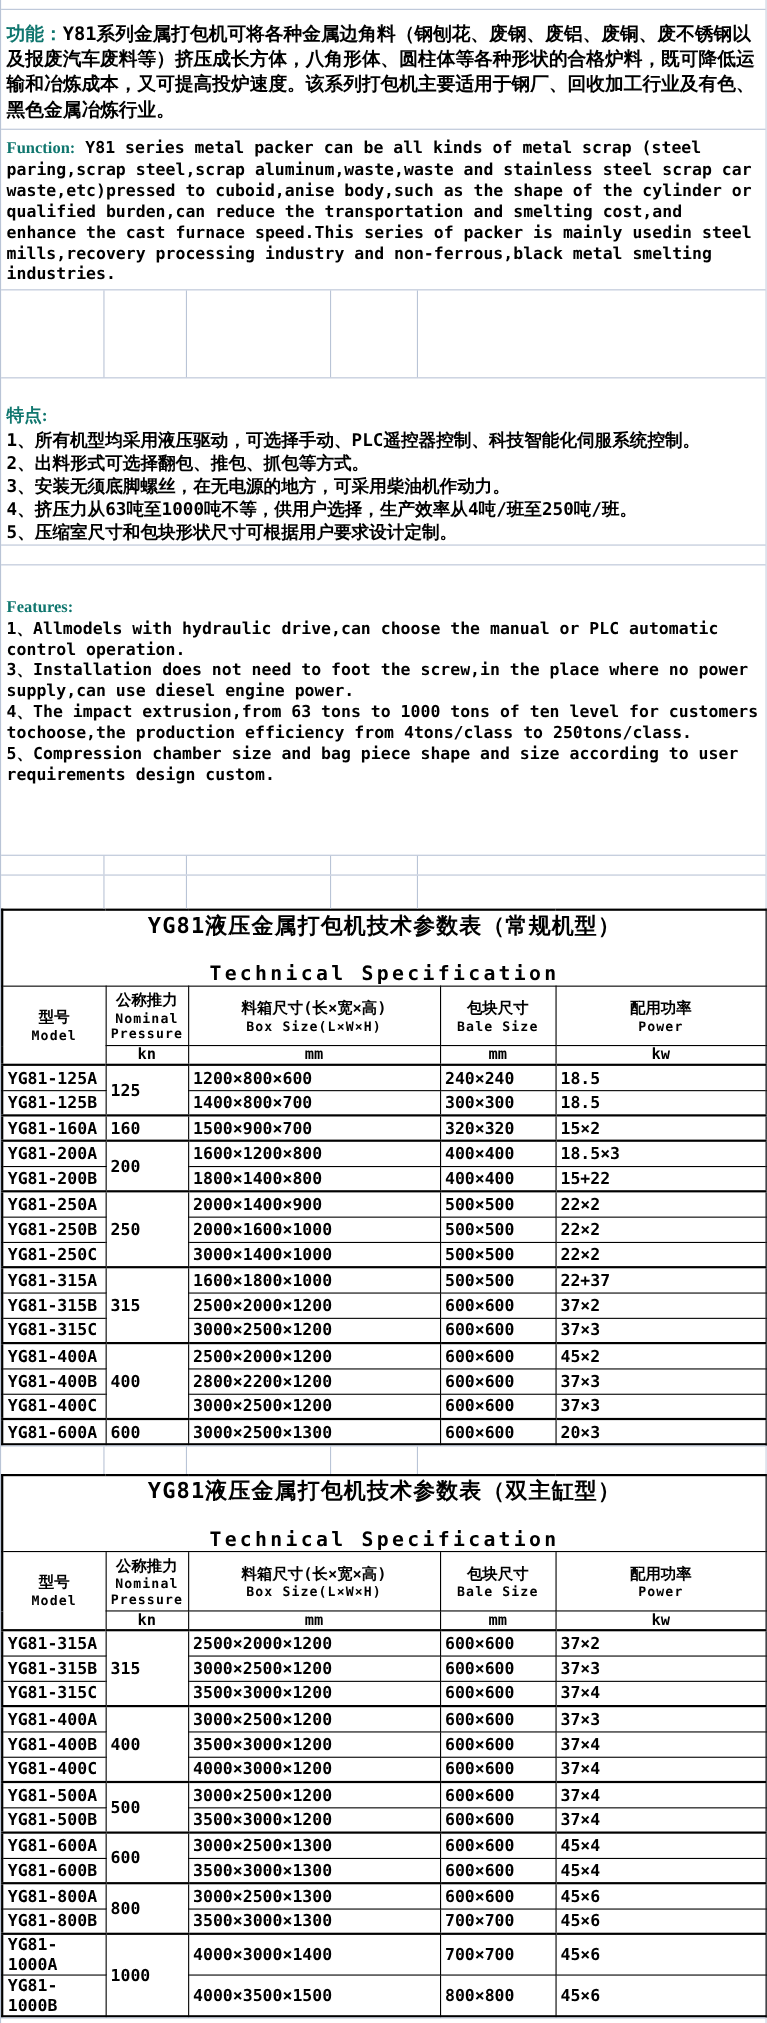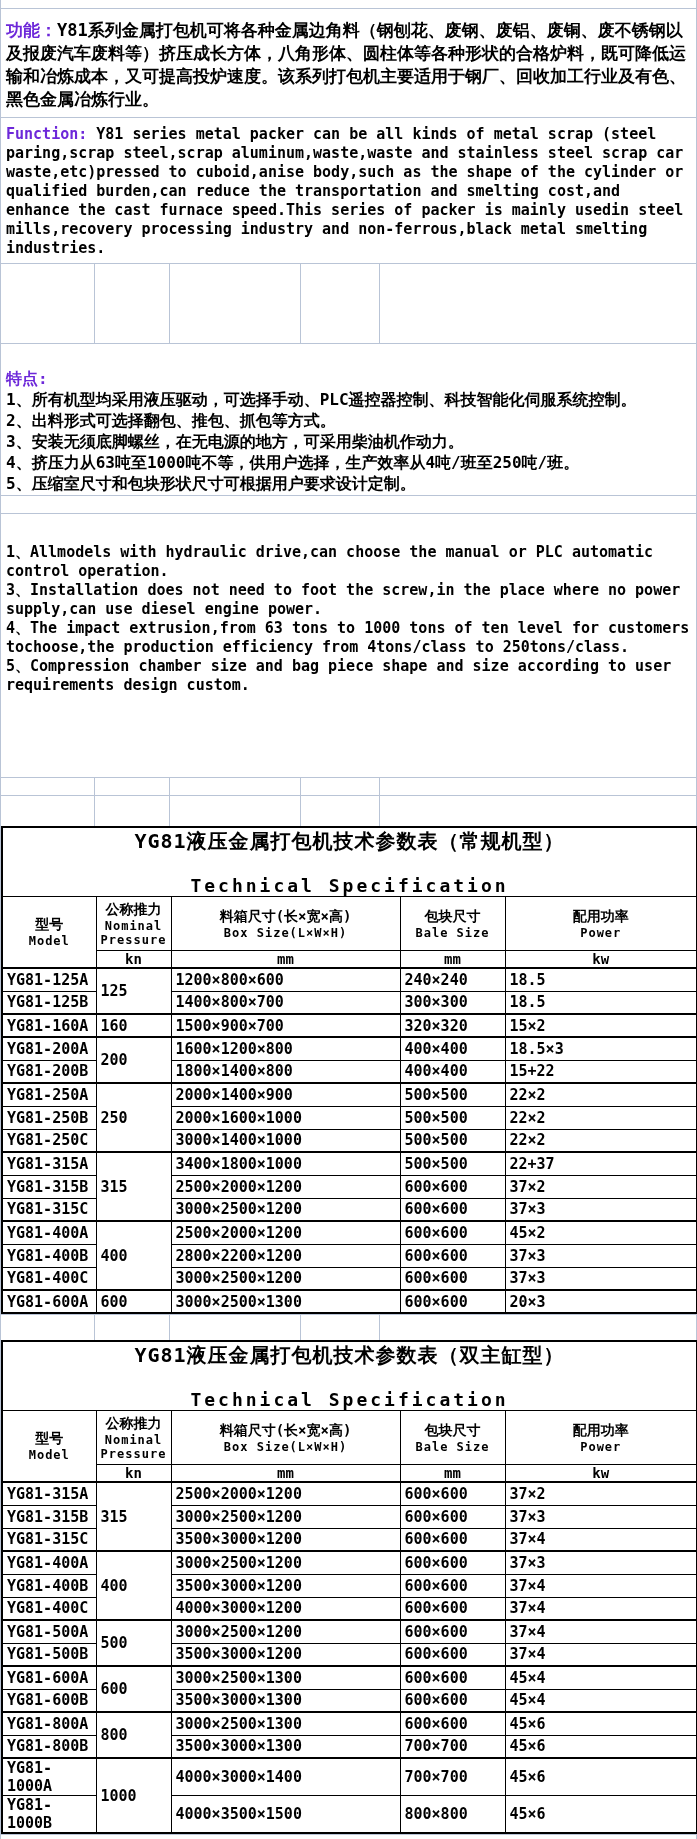--- a/index.html
+++ b/index.html
@@ -1,20 +1,20 @@
 <!DOCTYPE html>
 <html><head>
 <meta charset="utf-8">
 <style>
   html,body{margin:0;padding:0;background:#fff;}
   body{width:697px;font-family:"DejaVu Sans Mono","Liberation Mono",monospace;color:#000;}
   .page{width:697px;box-sizing:border-box;border-left:1px solid #b9c4d6;border-right:1px solid #b9c4d6;}
   .topstrip{height:8px;}
   .block{box-sizing:border-box;overflow:hidden;border-top:1px solid #b9c4d6;}
-  .accent{color:#6d28d9;}
+  .accent{color:#0f766e;font-family:Liberation Serif, serif;}
   .cn-intro{height:109px;padding:10px 6px 0 5px;font-size:17px;line-height:23px;font-weight:bold;border-top:1px solid #b9c4d6;}
   .en-intro{height:146px;padding:7px 4px 0 5px;font-size:15px;line-height:19px;font-weight:bold;}
   .cn-features{height:152px;padding:24px 6px 0 5px;font-size:16px;line-height:21px;font-weight:bold;}
   .en-features{height:264px;padding:29px 4px 0 5px;font-size:15px;line-height:19px;font-weight:bold;}
   .grid-row{display:flex;border-top:1px solid #b9c4d6;box-sizing:border-box;}
   .grid-row .c{box-sizing:border-box;border-right:1px solid #b9c4d6;}
   .grid-row .c1{width:94px;}
   .grid-row .c2{width:75px;}
   .grid-row .c3{width:131px;}
   .grid-row .c4{width:79px;}
@@ -64,20 +64,21 @@
         <div>2、出料形式可选择翻包、推包、抓包等方式。</div>
         <div>3、安装无须底脚螺丝，在无电源的地方，可采用柴油机作动力。</div>
         <div>4、挤压力从63吨至1000吨不等，供用户选择，生产效率从4吨/班至250吨/班。</div>
         <div>5、压缩室尺寸和包块形状尺寸可根据用户要求设计定制。</div>
       </div>
   </section>
 
   <div class="grid-row hB"></div>
 
   <section class="block en-features">
+    <div class="accent">Features:</div>
     <div>
         <div>1、Allmodels with hydraulic drive,can choose the manual or PLC automatic control operation.</div>
         <div>3、Installation does not need to foot the screw,in the place where no power supply,can use diesel engine power.</div>
         <div>4、The impact extrusion,from 63 tons to 1000 tons of ten level for customers tochoose,the production efficiency from 4tons/class to 250tons/class.</div>
         <div>5、Compression chamber size and bag piece shape and size according to user requirements design custom.</div>
       </div>
   </section>
 
   <div class="grid-row hC">
     <div class="c c1"></div>
@@ -185,21 +186,21 @@
         </tr>
         <tr>
           <td class="d c-model">YG81-250C</td>
           <td class="d c-box">3000×1400×1000</td>
           <td class="d c-bale">500×500</td>
           <td class="d c-power">22×2</td>
         </tr>
         <tr class="g-first">
           <td class="d c-model">YG81-315A</td>
           <td class="d c-press lt" rowspan="3">315</td>
-          <td class="d c-box">3400×1800×1000</td>
+          <td class="d c-box">1600×1800×1000</td>
           <td class="d c-bale">500×500</td>
           <td class="d c-power">22+37</td>
         </tr>
         <tr>
           <td class="d c-model">YG81-315B</td>
           <td class="d c-box">2500×2000×1200</td>
           <td class="d c-bale">600×600</td>
           <td class="d c-power">37×2</td>
         </tr>
         <tr>

